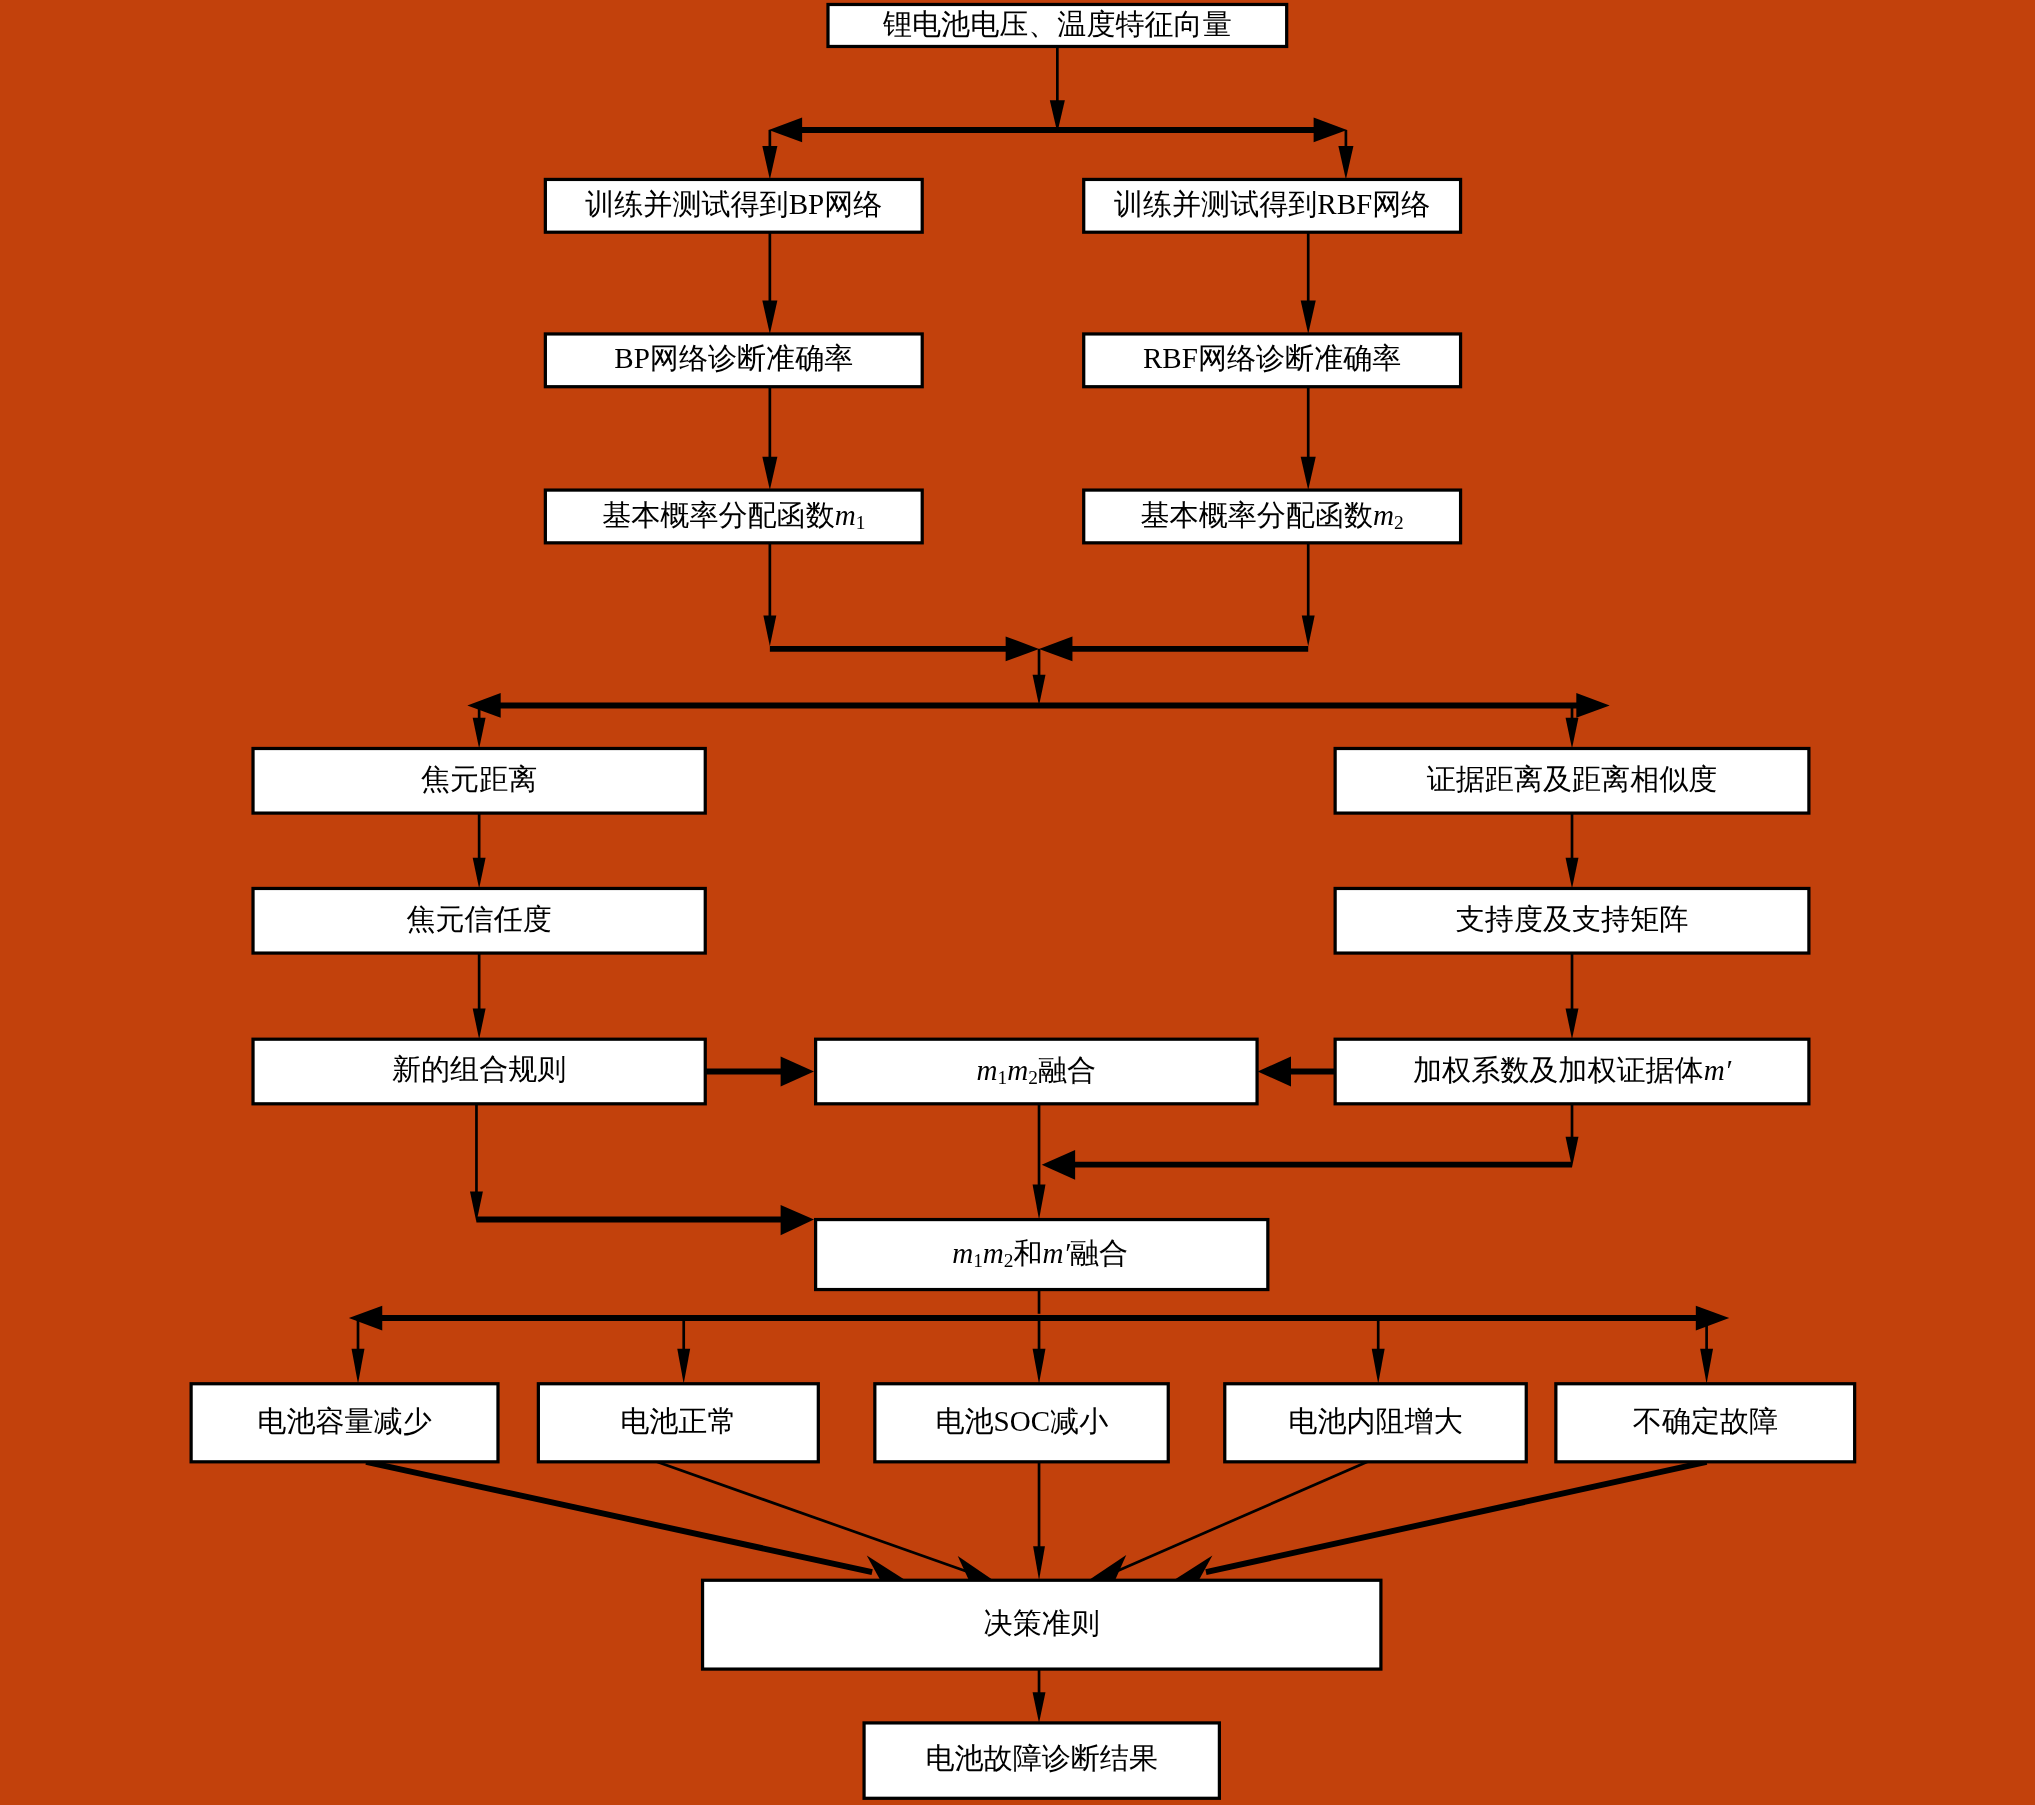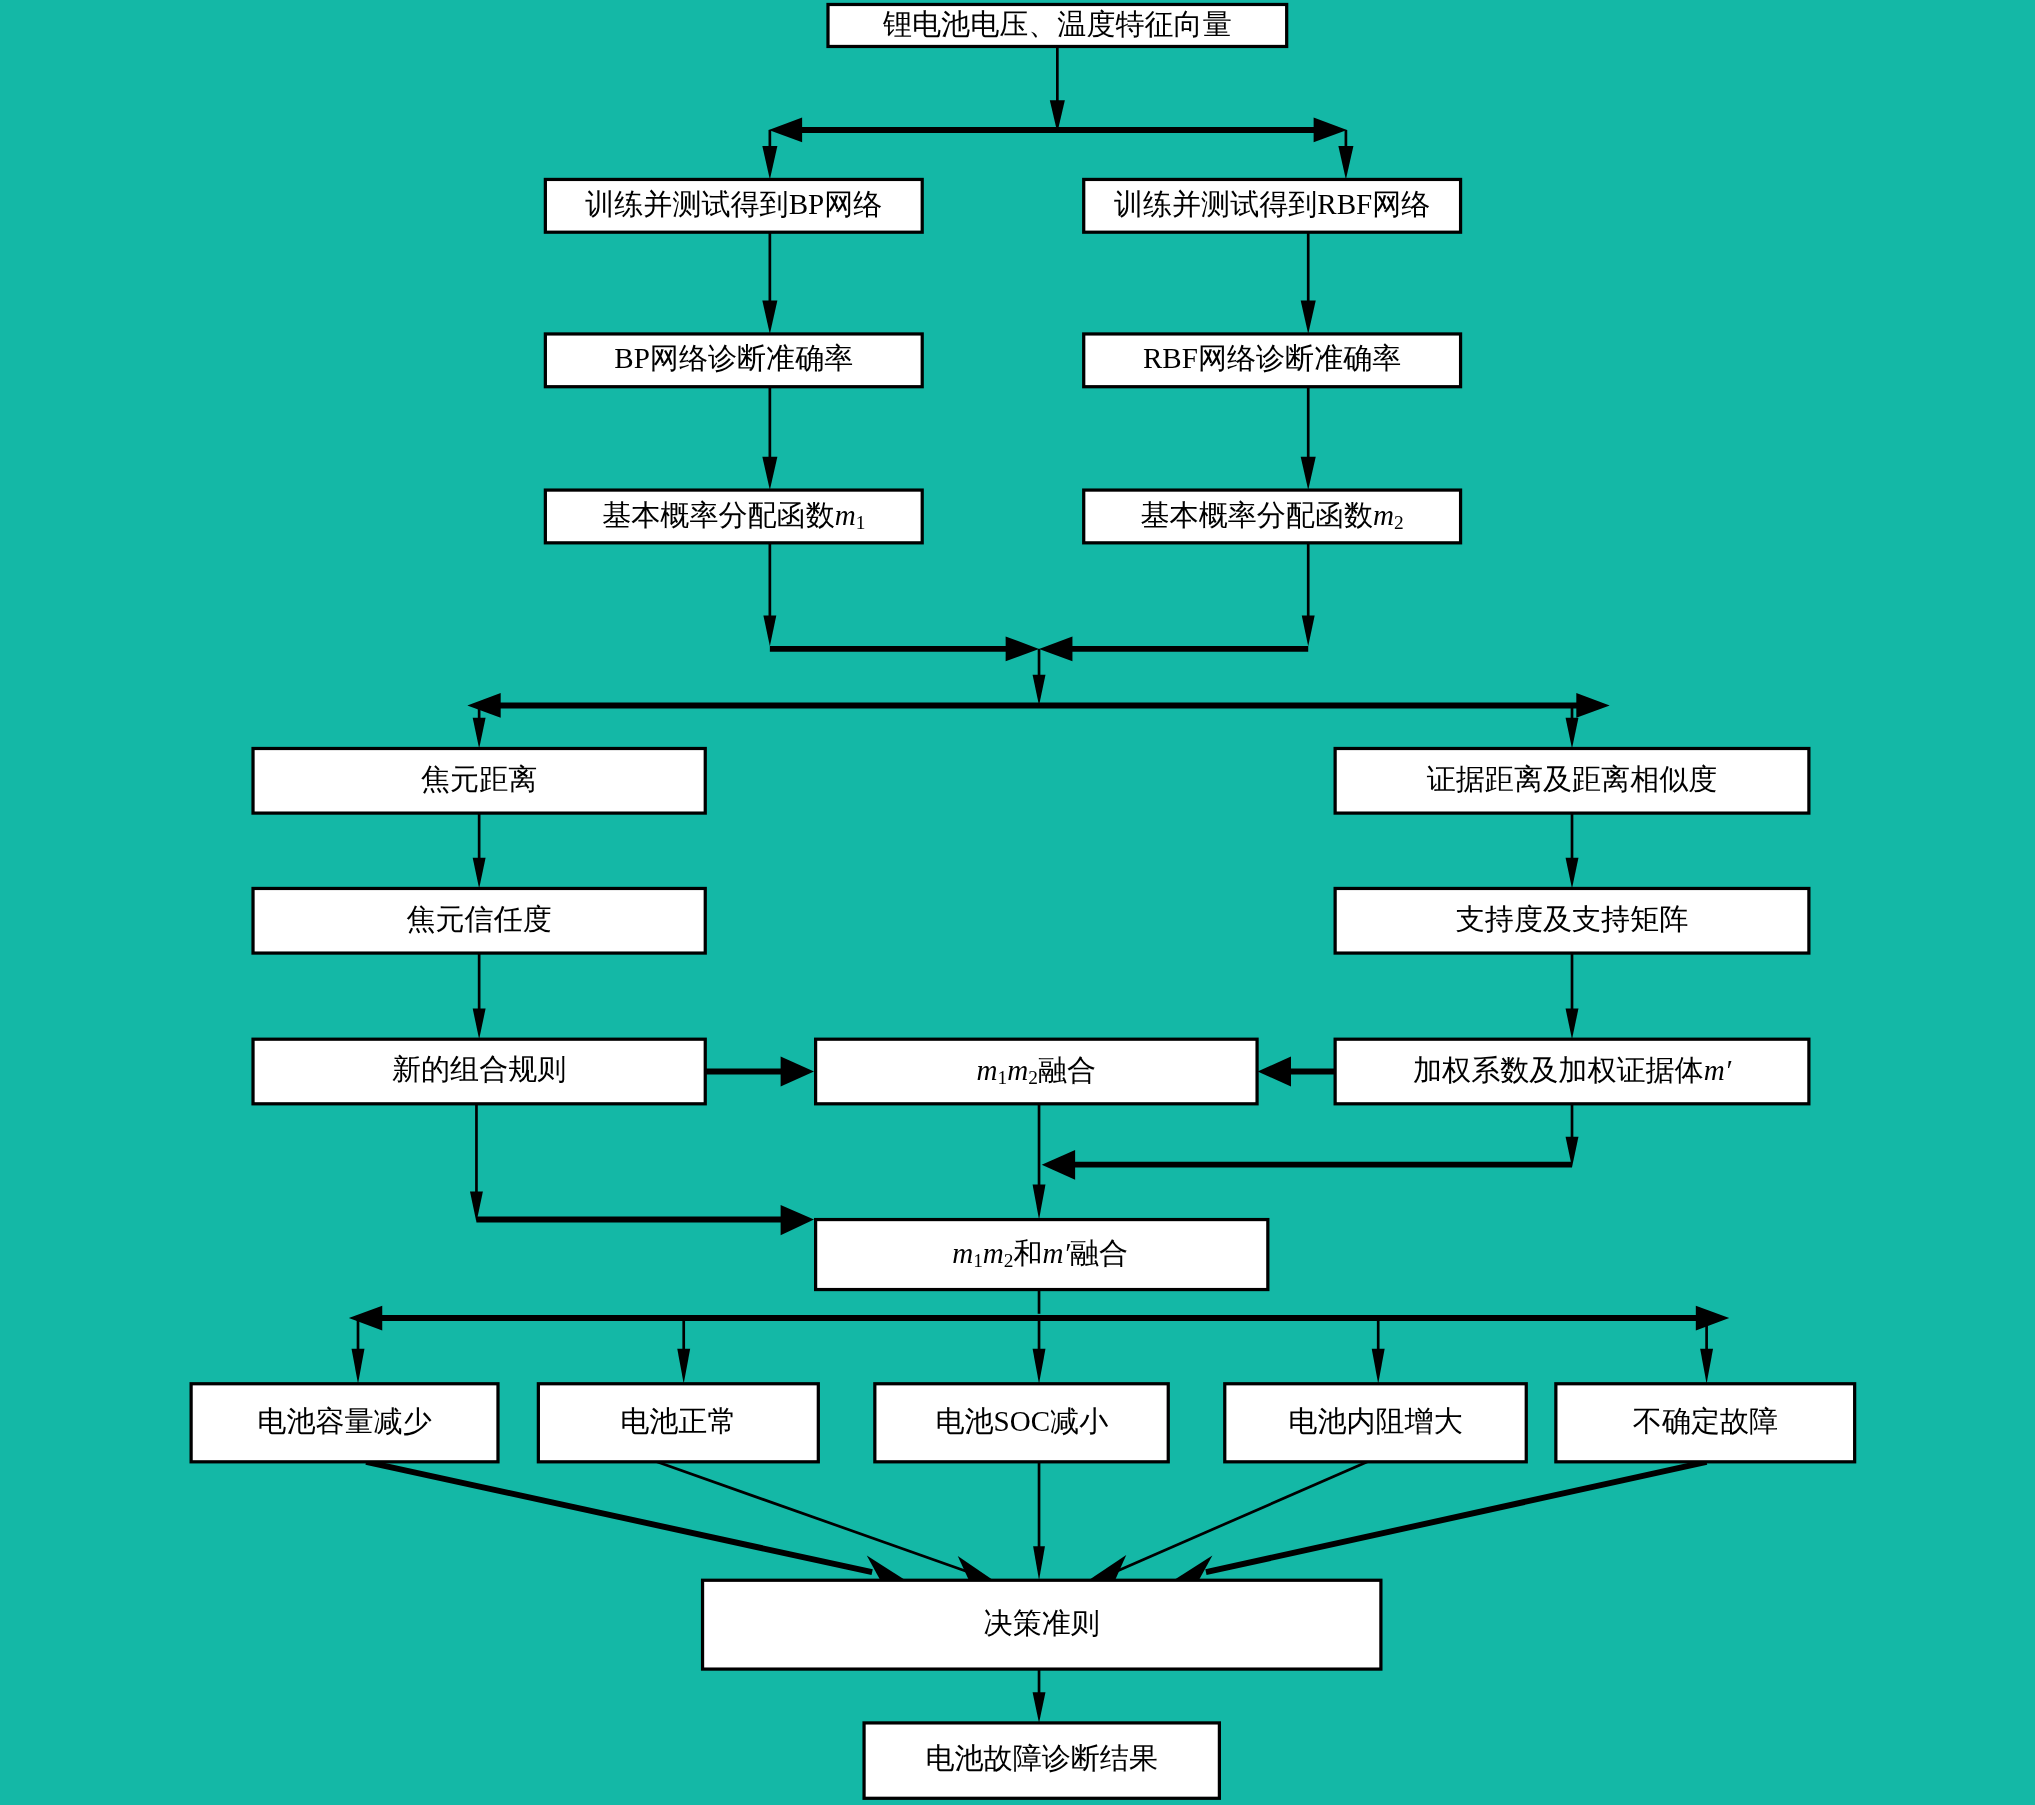--- a/index.html
+++ b/index.html
@@ -4,21 +4,21 @@
 <style>
   html, body {
     margin: 0;
     padding: 0;
     background: #ffffff;
   }
   #canvas-wrap {
     position: relative;
     width: 2035px;
     height: 1806px;
-    background: #14b8a6;
+    background: #c2410c;
     overflow: hidden;
   }
   svg.flow {
     position: absolute;
     top: 0;
     left: 0;
     width: 2035px;
     height: 1806px;
     display: block;
   }

